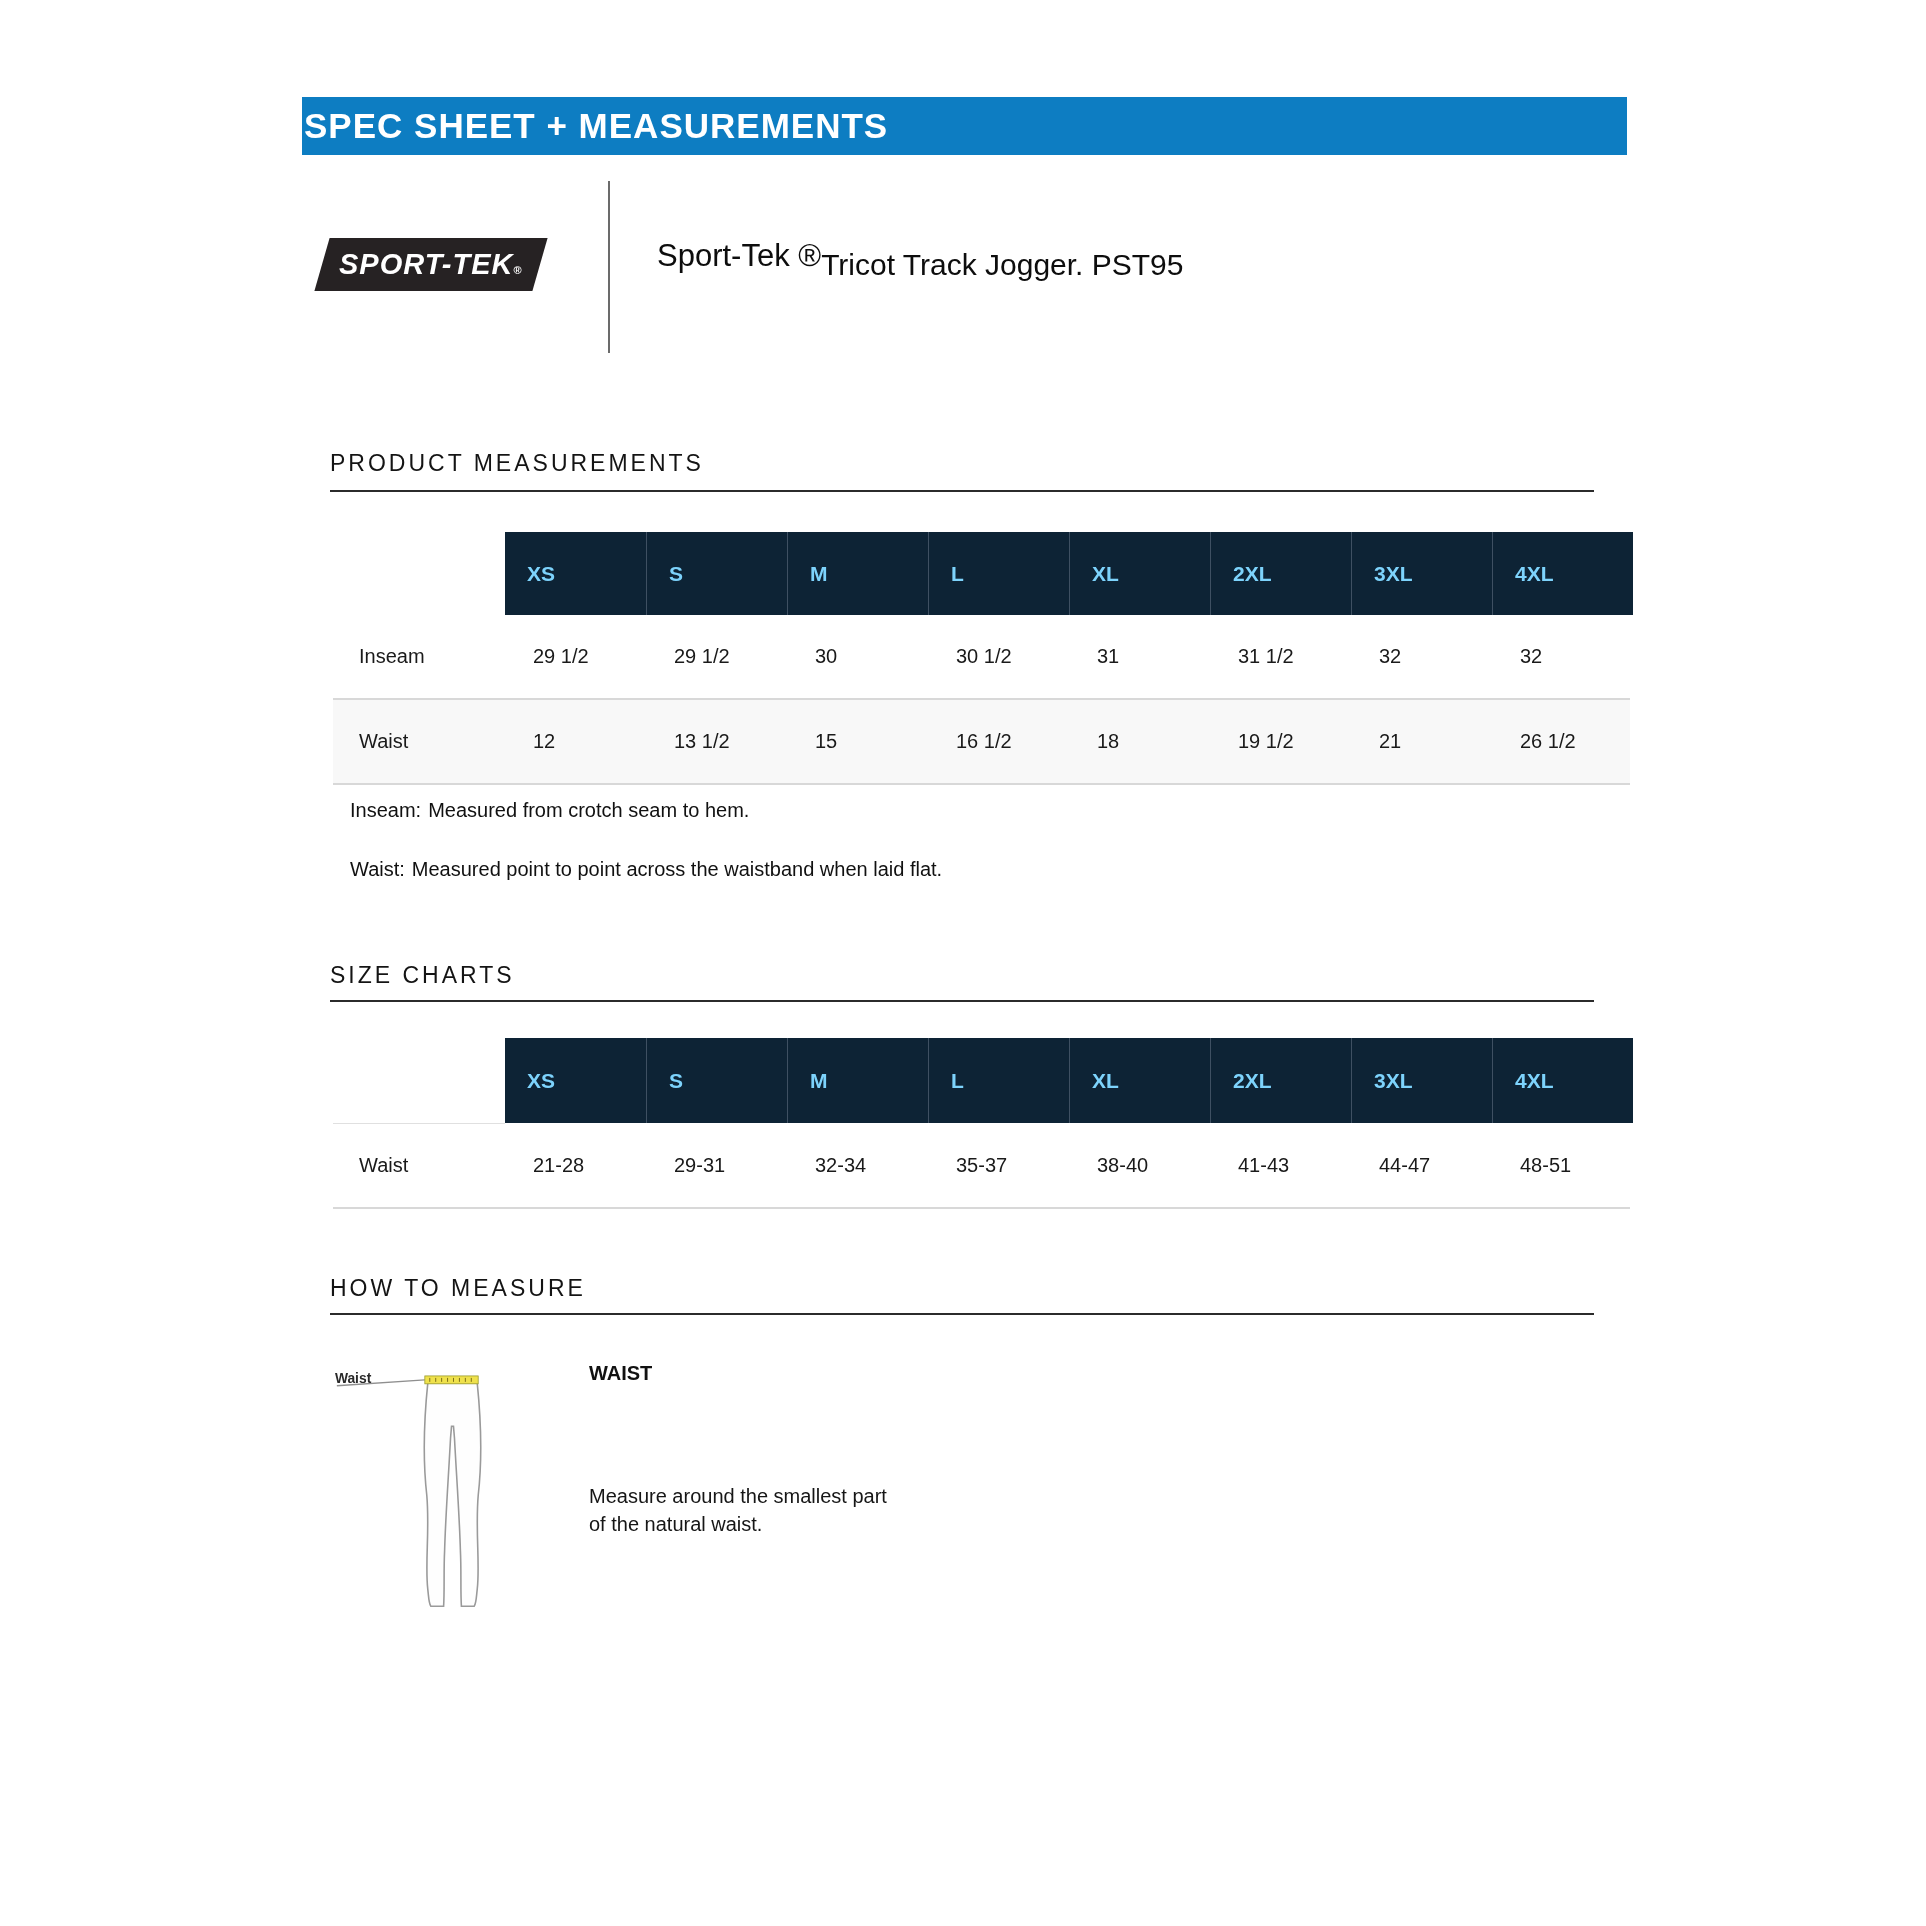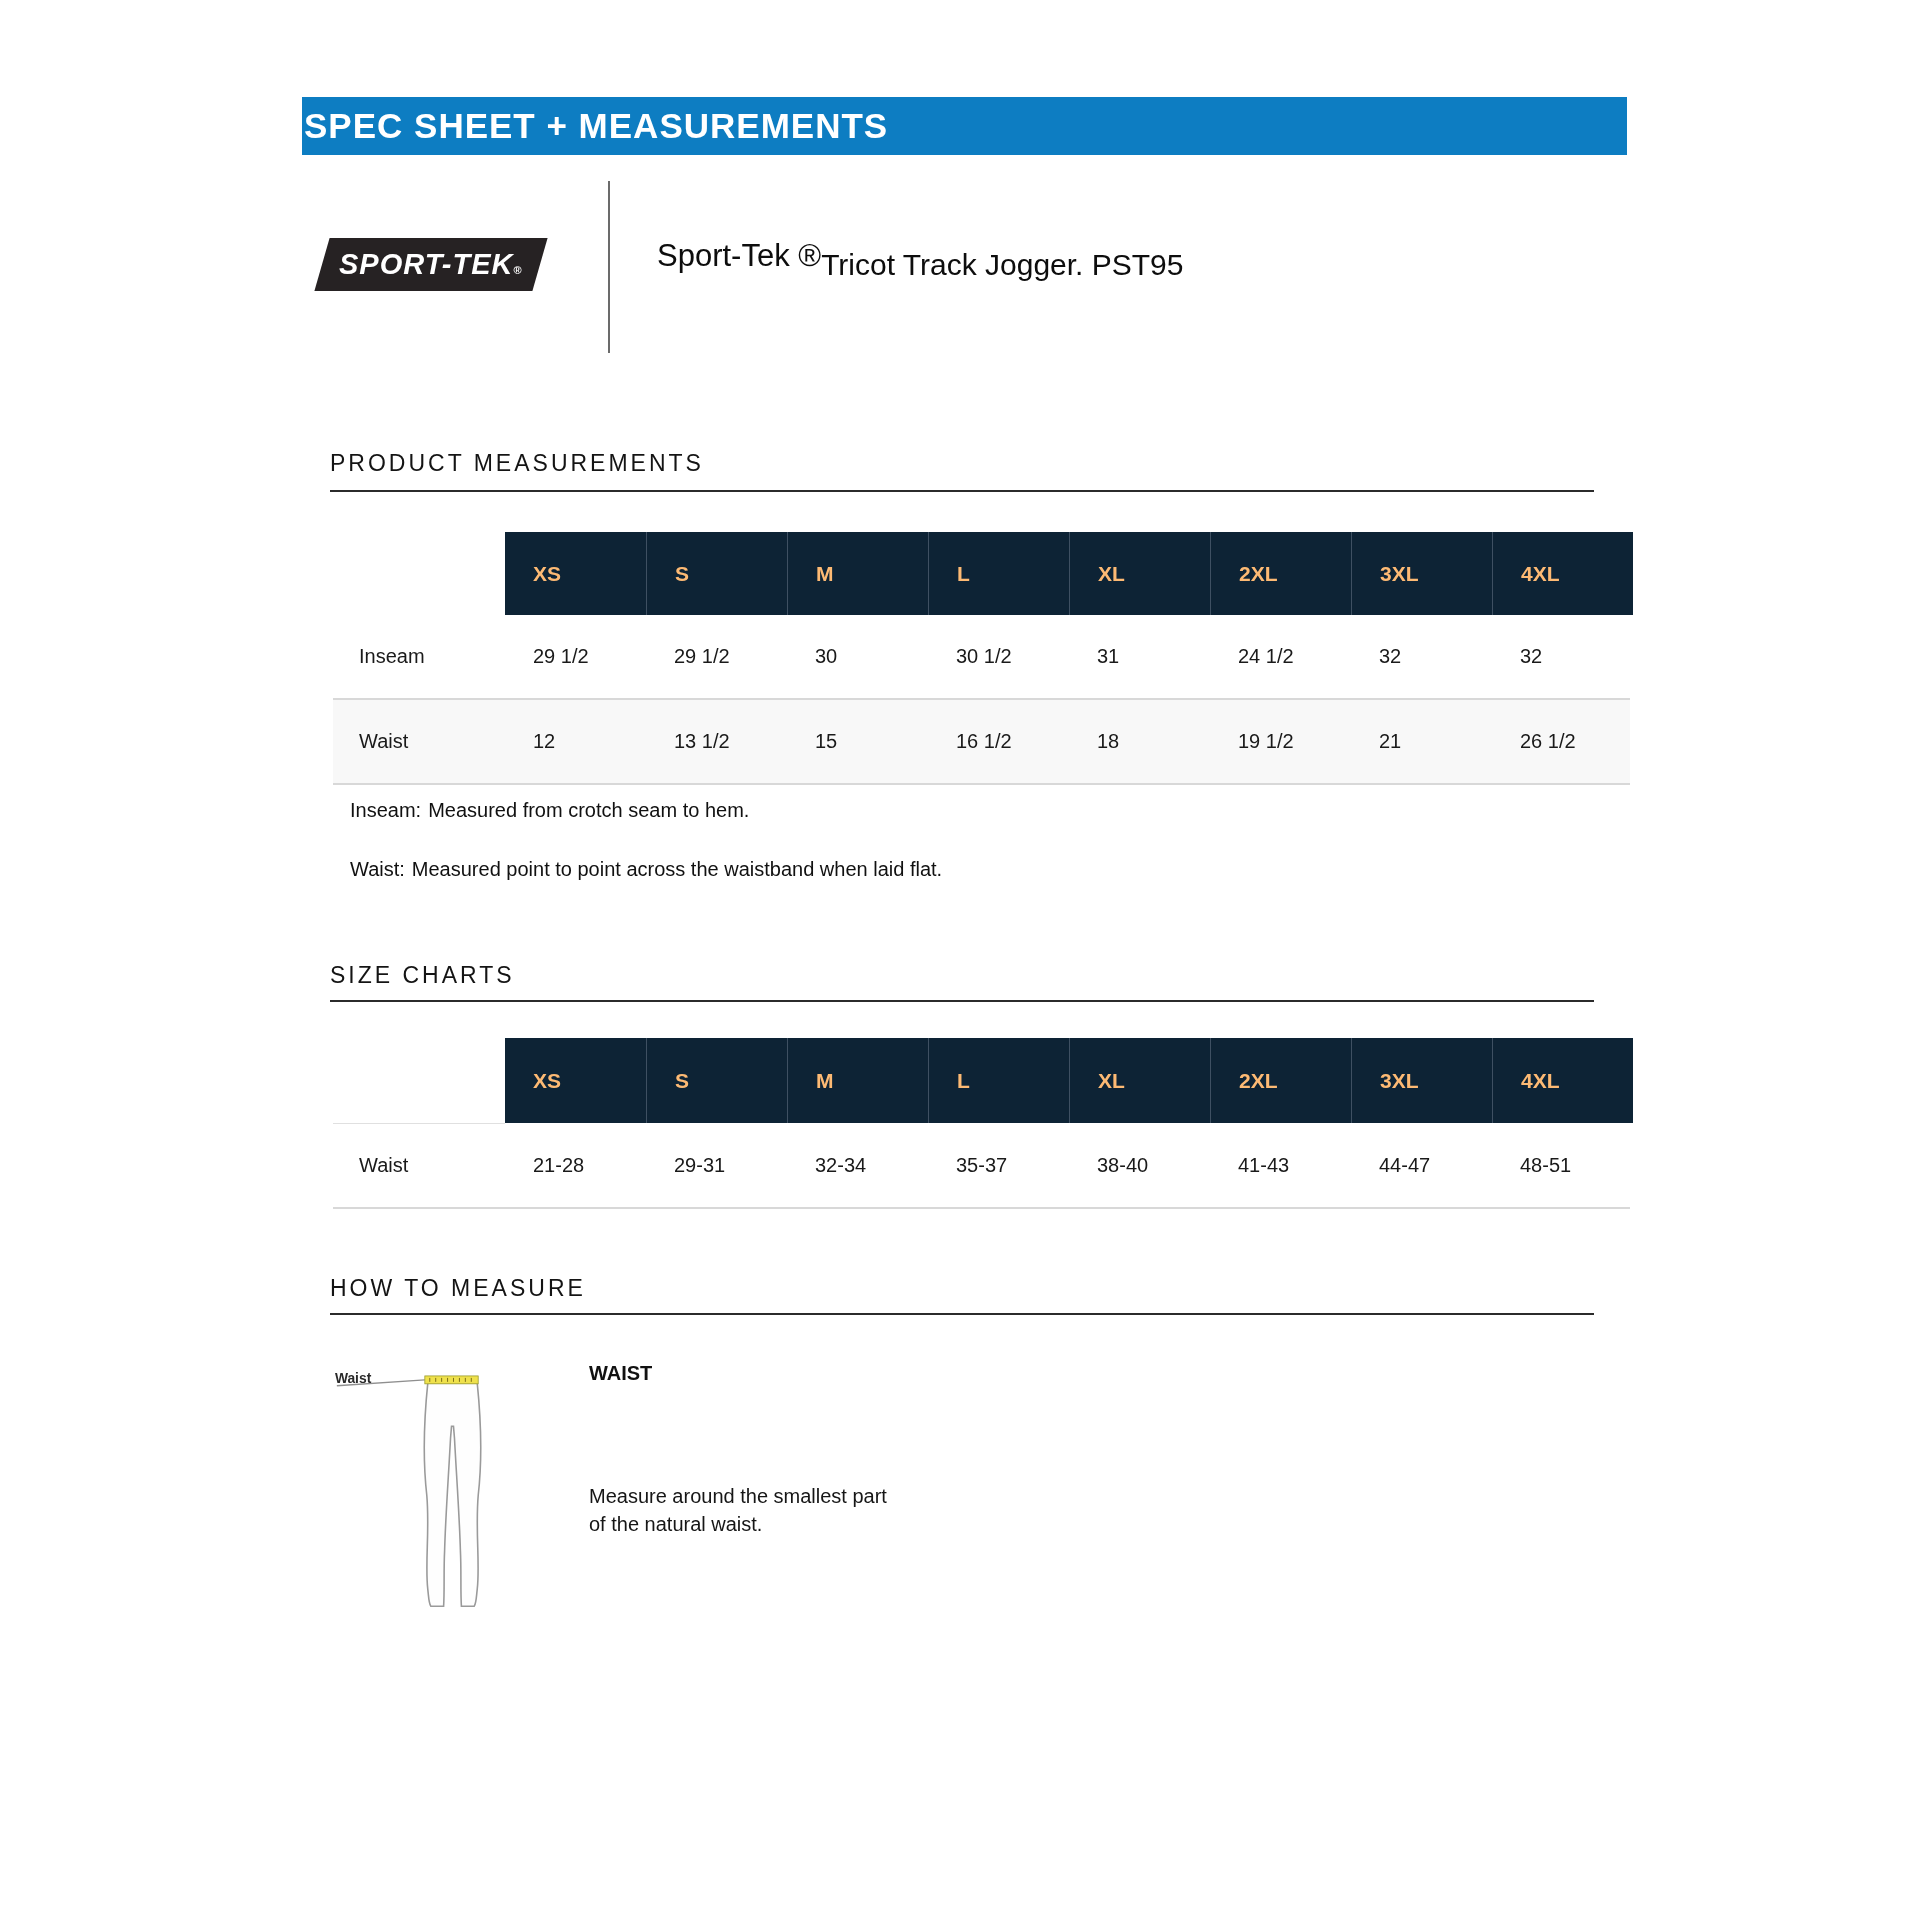--- a/index.html
+++ b/index.html
@@ -37,22 +37,22 @@
     color: #141414; white-space: nowrap;
   }
   .section-rule { position: absolute; left: 330px; width: 1264px; height: 2px; background: #2b2b2b; }
 
   
   .spec-table { position: absolute; left: 333px; width: 1297px; }
   .t-header, .t-row { display: grid; grid-template-columns: 172px repeat(8, 141px); }
   .t-header { height: 83px; }
   .hblank { background: transparent; }
   .hcell {
-    background: #0d2335; color: #fdba74; font-weight: bold; font-size: 21px;
-    display: flex; align-items: center; padding-left: 28px;
+    background: #0d2335; color: #7dd3fc; font-weight: bold; font-size: 21px;
+    display: flex; align-items: center; padding-left: 22px;
   }
   .hcell + .hcell { border-left: 1px solid #3e5062; }
   .t-row { height: 85px; font-size: 20px; color: #1a1a1a; }
   .t-row .cell { display: flex; align-items: center; padding-left: 28px; }
   .t-row .cell-label { padding-left: 26px; }
   .row-divider { border-bottom: 2px solid #d8d8d8; }
   .row-shaded { background: #f8f8f8; }
   .sc-row .cell-label { border-top: 1px solid #e0e0e0; }
 
   
@@ -97,21 +97,21 @@
       <div class="hcell">3XL</div>
       <div class="hcell">4XL</div>
     </div>
     <div class="t-row row-divider">
       <div class="cell cell-label">Inseam</div>
       <div class="cell">29 1/2</div>
       <div class="cell">29 1/2</div>
       <div class="cell">30</div>
       <div class="cell">30 1/2</div>
       <div class="cell">31</div>
-      <div class="cell">24 1/2</div>
+      <div class="cell">31 1/2</div>
       <div class="cell">32</div>
       <div class="cell">32</div>
     </div>
     <div class="t-row row-divider row-shaded">
       <div class="cell cell-label">Waist</div>
       <div class="cell">12</div>
       <div class="cell">13 1/2</div>
       <div class="cell">15</div>
       <div class="cell">16 1/2</div>
       <div class="cell">18</div>

